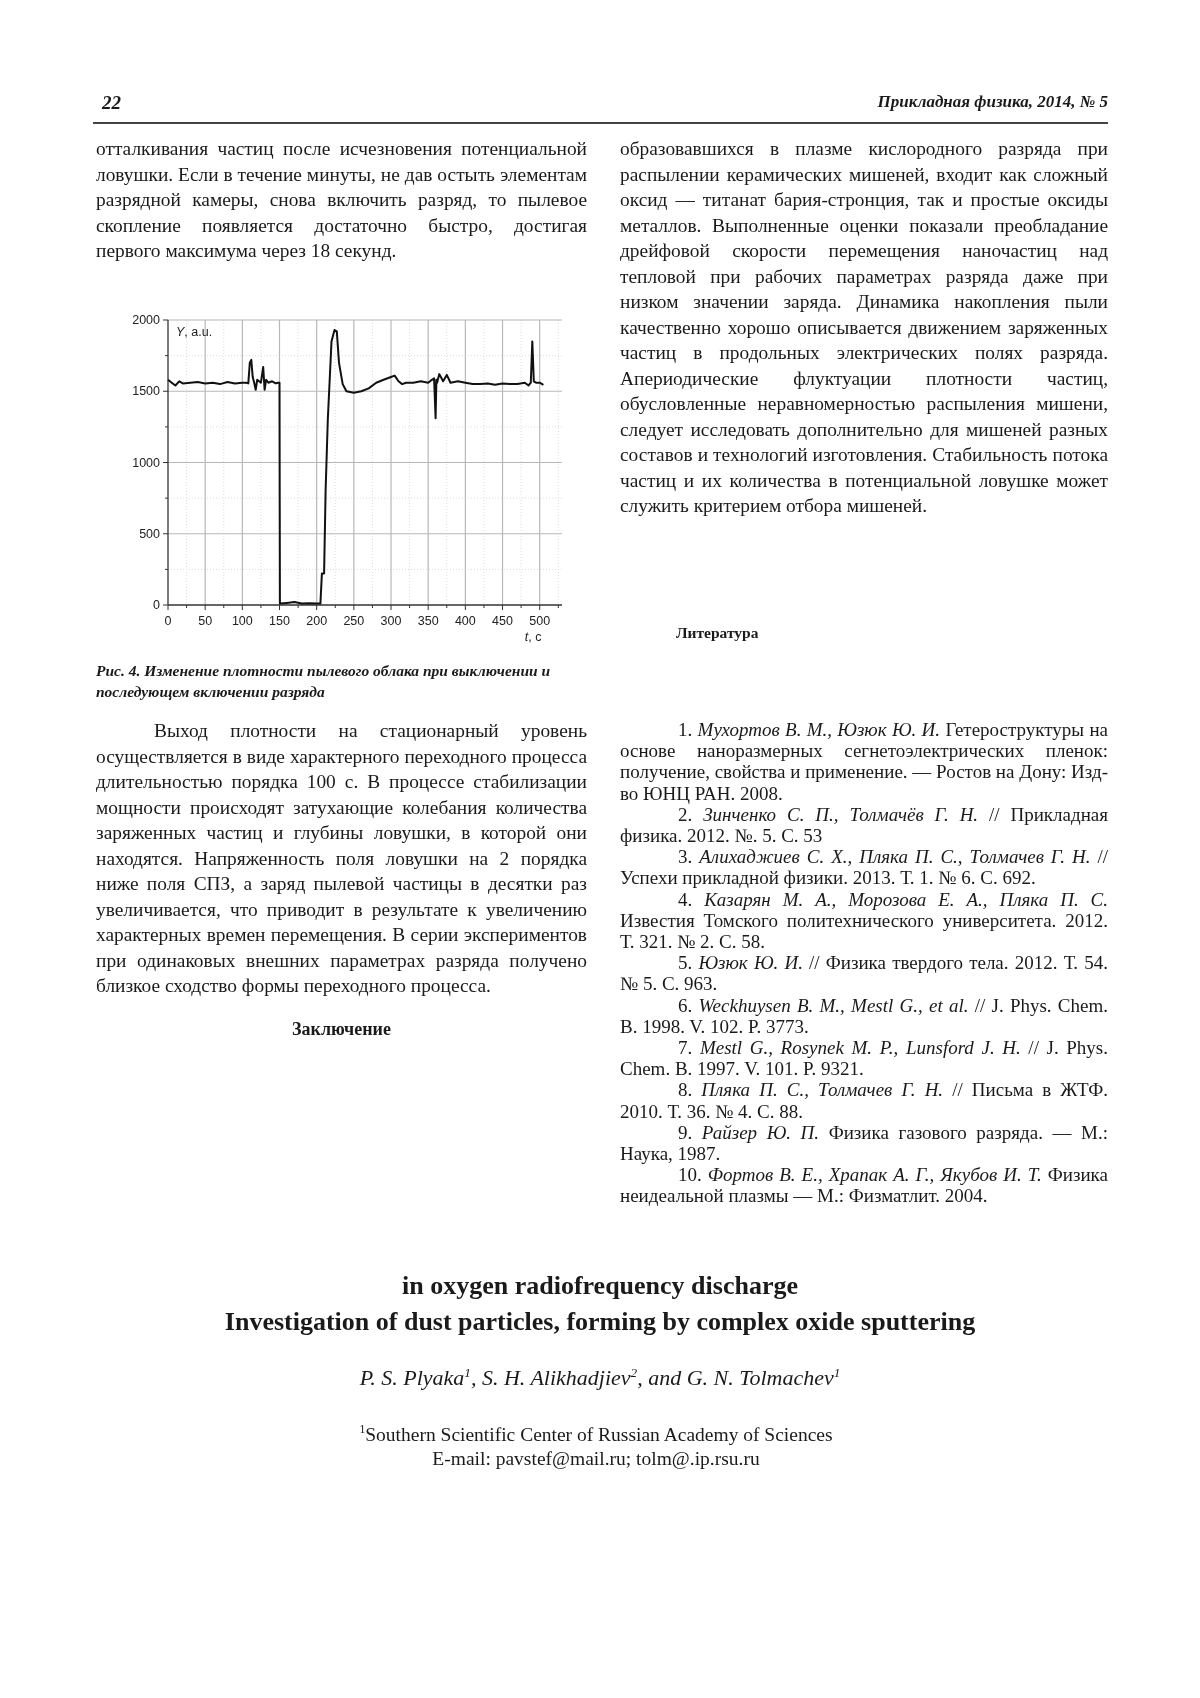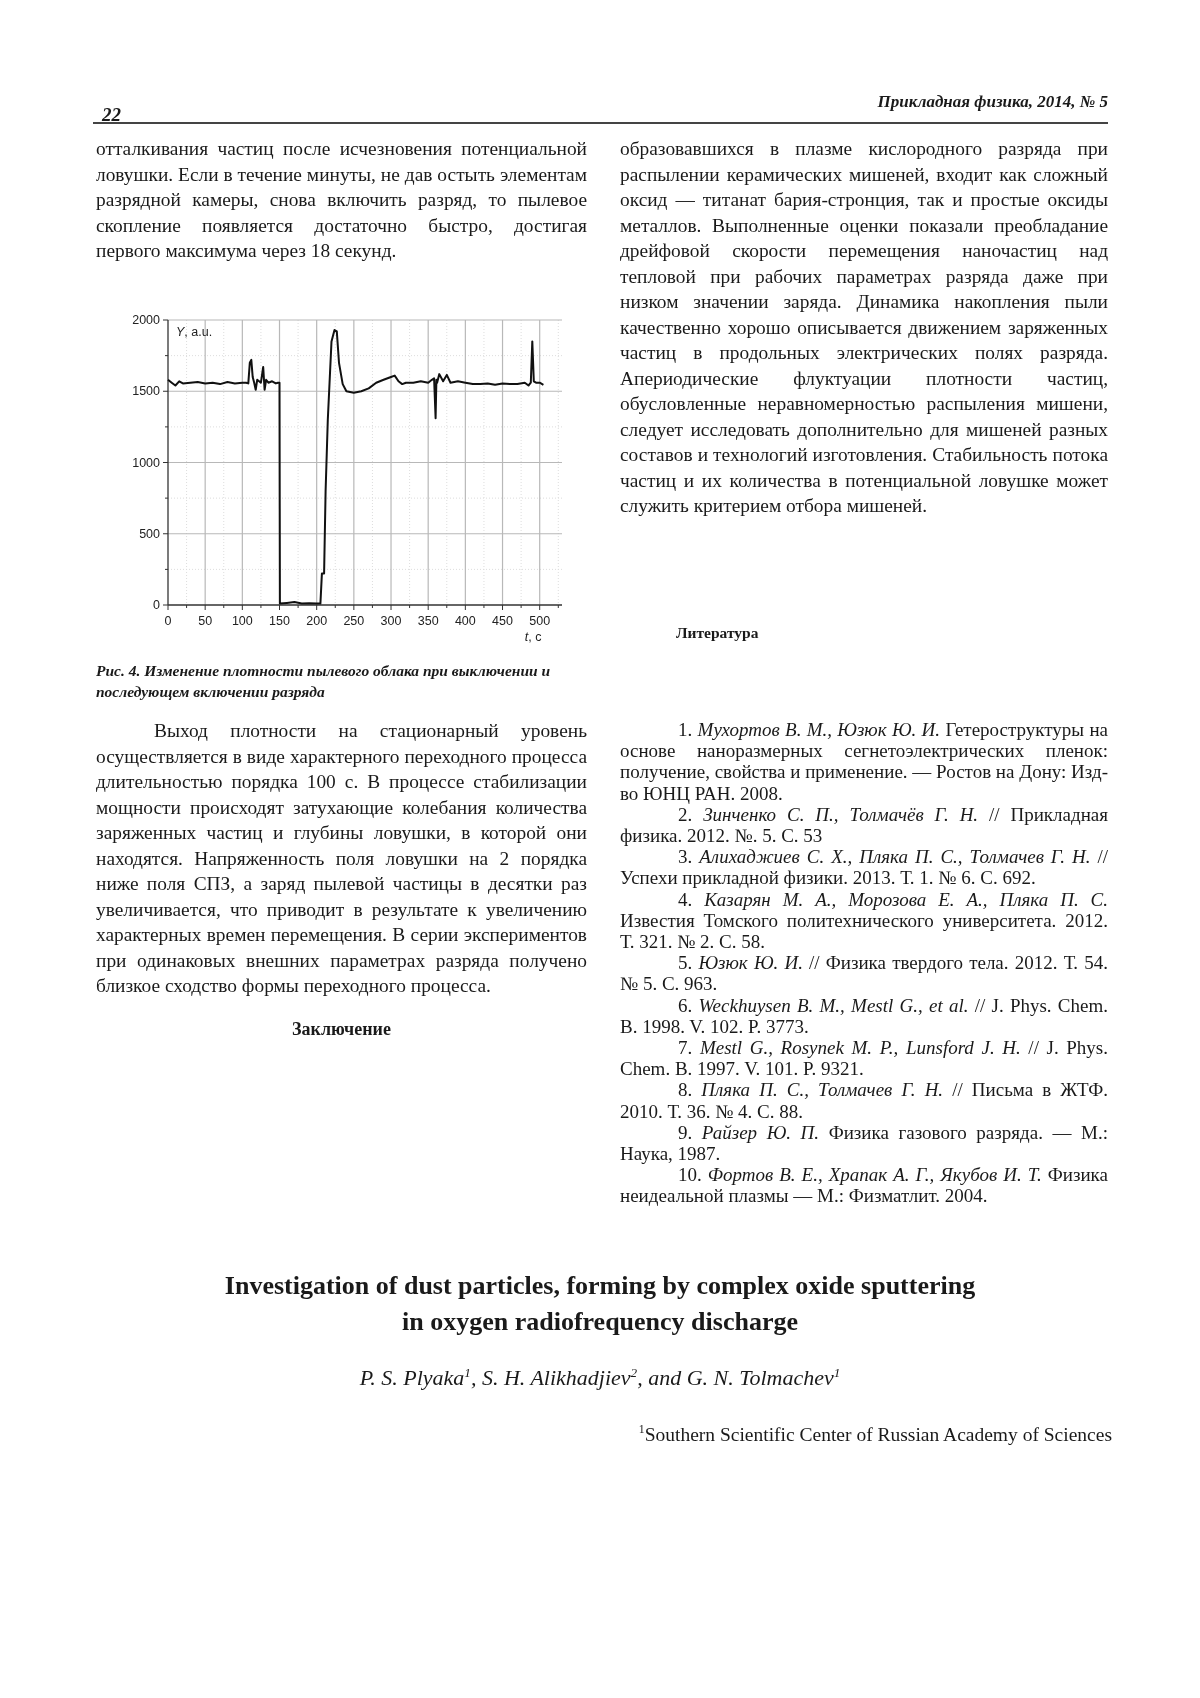--- a/index.html
+++ b/index.html
@@ -1,33 +1,33 @@
 <!DOCTYPE html>
 <html><head>
 <meta charset="utf-8">
 <style>
   html,body{margin:0;padding:0;background:#fff;}
   body{width:1200px;height:1698px;position:relative;font-family:"Liberation Serif","DejaVu Serif",serif;color:#1a1a1a;overflow:hidden;}
-  .hdr-num{position:absolute;left:102px;top:104px;font-style:italic;font-weight:bold;font-size:19px;}
+  .hdr-num{position:absolute;left:102px;top:92px;font-style:italic;font-weight:bold;font-size:19px;}
   .hdr-journal{position:absolute;right:92px;top:92px;font-style:italic;font-weight:bold;font-size:17px;}
   .hdr-rule{position:absolute;left:93px;right:92px;top:122px;height:2px;background:#444;}
   .col{position:absolute;font-size:19.4px;line-height:25.5px;text-align:justify;}
   .col p{margin:0;}
   .left{left:96px;width:491px;}
   .right{left:620px;width:488px;}
   .indent{text-indent:58px;}
   .caption{position:absolute;left:96px;top:660px;width:500px;font-style:italic;font-weight:bold;font-size:15.5px;line-height:21px;}
   .section-title{font-weight:bold;text-align:center;font-size:18px;margin:18px 0 8px 0 !important;}
   .lit-title{position:absolute;left:676px;top:624px;font-weight:bold;font-size:15.5px;}
   .refs{position:absolute;left:620px;top:675px;width:488px;font-size:19px;line-height:21.2px;text-align:justify;margin-top:44px;}
   .refs p{margin:0;text-indent:58px;}
   .refs i{font-style:italic;}
   .en-title{position:absolute;left:100px;width:1000px;top:1268px;text-align:center;font-weight:bold;font-size:26px;line-height:36px;font-family:"Liberation Serif",serif;}
   .en-authors{position:absolute;left:100px;width:1000px;top:1365px;text-align:center;font-style:italic;font-size:22px;}
-  .en-aff{position:absolute;left:112px;width:1000px;top:1418px;text-align:right;font-size:19.5px;line-height:24px;}
+  .en-aff{position:absolute;left:96px;width:1000px;top:1418px;text-align:center;font-size:19.5px;line-height:24px;}
   sup{font-size:0.6em;}
   #chart{position:absolute;left:110px;top:305px;width:460px;height:345px;}
   #chart text{font-family:"Liberation Sans","DejaVu Sans",sans-serif;font-size:12.5px;fill:#222;}
 </style>
 </head>
 <body>
 
 <div class="hdr-num">22</div>
 <div class="hdr-journal">Прикладная физика, 2014, № 5</div>
 <div class="hdr-rule"></div>
@@ -233,21 +233,22 @@
     <p><span>4. </span><i>Казарян М. А., Морозова Е. А., Пляка П. С.</i><span> Известия Томского политехнического университета. 2012. Т. 321. № 2. С. 58.</span></p>
     <p><span>5. </span><i>Юзюк Ю. И.</i><span> // Физика твердого тела. 2012. Т. 54. № 5. С. 963.</span></p>
     <p><span>6. </span><i>Weckhuysen B. M., Mestl G., et al.</i><span> // J. Phys. Chem. B. 1998. V. 102. P. 3773.</span></p>
     <p><span>7. </span><i>Mestl G., Rosynek M. P., Lunsford J. H.</i><span> // J. Phys. Chem. B. 1997. V. 101. P. 9321.</span></p>
     <p><span>8. </span><i>Пляка П. С., Толмачев Г. Н.</i><span> // Письма в ЖТФ. 2010. Т. 36. № 4. С. 88.</span></p>
     <p><span>9. </span><i>Райзер Ю. П.</i><span> Физика газового разряда. — М.: Наука, 1987.</span></p>
     <p><span>10. </span><i>Фортов В. Е., Храпак А. Г., Якубов И. Т.</i><span> Физика неидеальной плазмы — М.: Физматлит. 2004.</span></p>
   </div>
 
 <div class="en-title">
+  <div>in oxygen radiofrequency discharge</div>
   <div>Investigation of dust particles, forming by complex oxide sputtering</div>
-  <div>in oxygen radiofrequency discharge</div>
 </div>
 <div class="en-authors">
   <span>P. S. Plyaka</span><sup>1</sup><span>, S. H. Alikhadjiev</span><sup>2</sup><span>, and G. N. Tolmachev</span><sup>1</sup>
 </div>
 <div class="en-aff">
   <div><sup>1</sup><span>Southern Scientific Center of Russian Academy of Sciences</span></div>
+  <div>E-mail: pavstef@mail.ru; tolm@.ip.rsu.ru</div>
 </div>
 
 </body></html>

